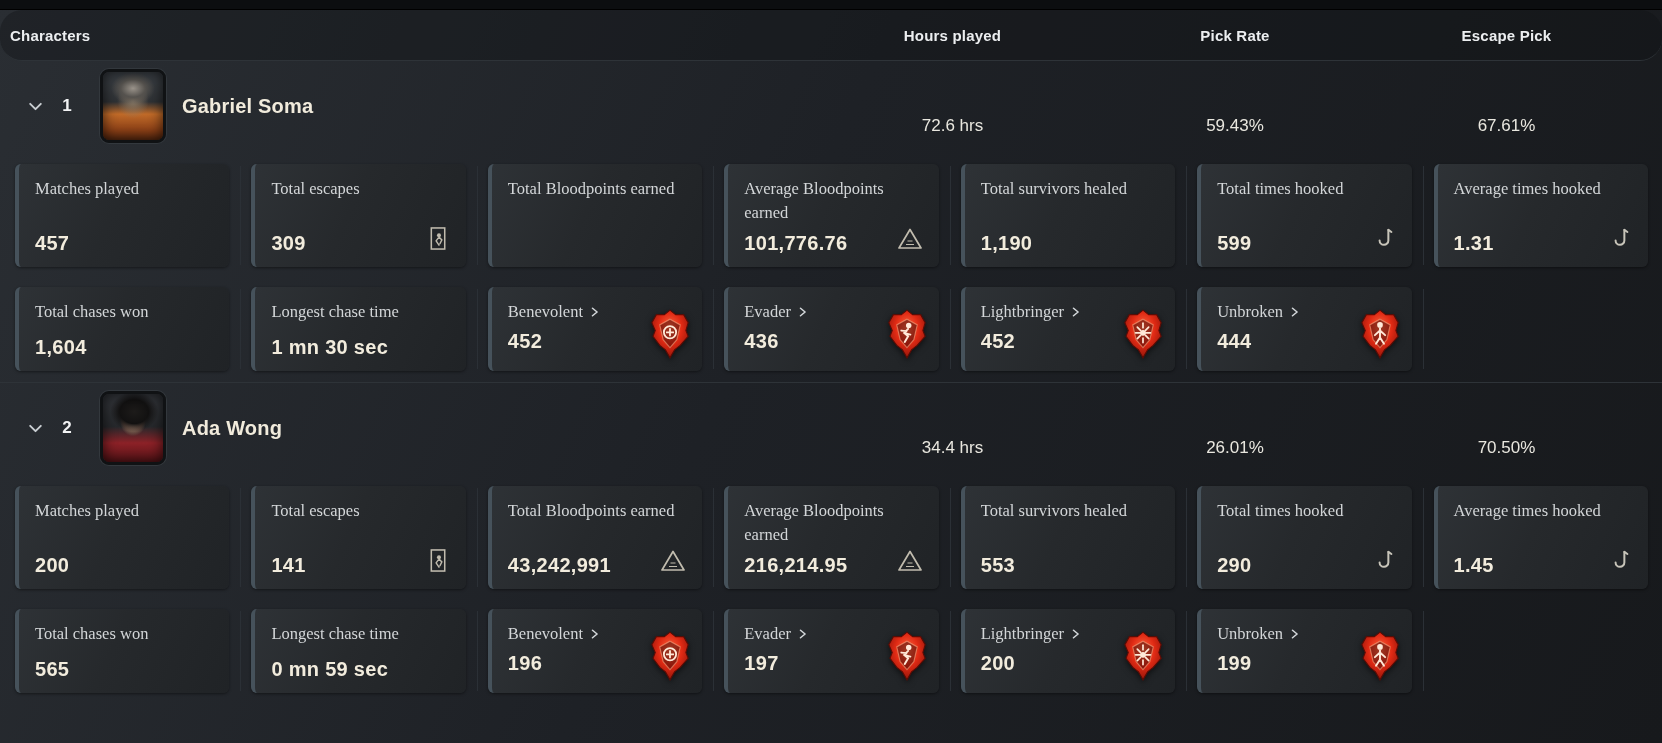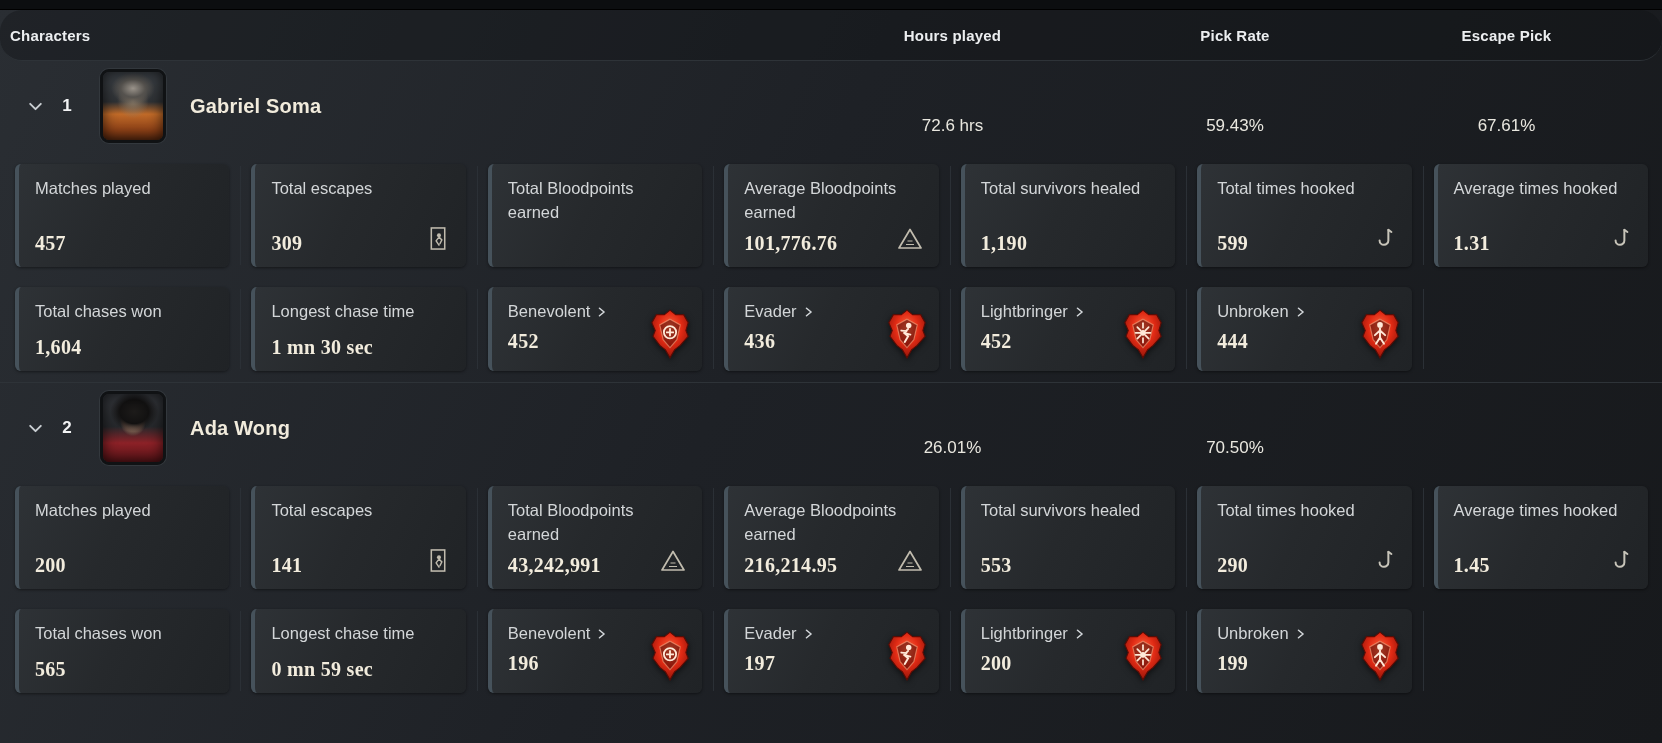--- a/index.html
+++ b/index.html
@@ -64,21 +64,21 @@
       radial-gradient(ellipse 16px 18px at 50% 42%, #8a7a66 0%, rgba(70,60,50,0) 100%),
       linear-gradient(180deg,#3c4147 0%,#2e3134 44%,#c06a28 62%,#8a3f16 86%,#5e2b10 100%);
   }
   .avatar.ada-portrait {
     background:
       radial-gradient(ellipse 24px 20px at 52% 26%, #1d1b1a 0%, #121111 60%, rgba(20,20,20,0) 100%),
       radial-gradient(ellipse 13px 15px at 50% 40%, #c9a48d 0%, #6d5347 70%, rgba(70,60,50,0) 100%),
       linear-gradient(180deg,#35383d 0%,#26282b 48%,#8c2127 72%,#5a1418 100%);
   }
   .char-name {
-    margin-left:24px;
+    margin-left:16px;
     font-size:20px; font-weight:800; color:#f1ebdc;
     letter-spacing:0.2px;
   }
   
   .cards {
     display:grid;
     grid-template-columns:repeat(7,1fr);
     column-gap:22px;
     margin:13px 14px 0 15px;
   }
@@ -96,29 +96,29 @@
     background:linear-gradient(115deg,#2e3236 0%,#26292c 45%,#202326 100%);
     box-shadow:0 1px 3px rgba(0,0,0,0.45);
     padding:13px 14px 12px 16px;
     display:flex; flex-direction:column; justify-content:space-between;
   }
   .cards.row2 .stat-card { height:84px; }
   .card-label {
     font-size:16.5px; line-height:1.45; color:#d3d6d8;
     display:flex; align-items:center; gap:7px;
     padding-right:4px;
+    font-family:Liberation Serif, serif;
   }
   .card-label.linked { cursor:pointer; }
   .value-row {
     display:flex; align-items:flex-end; justify-content:space-between;
   }
   .card-value {
     font-size:20px; font-weight:800; color:#f2ecdd;
     letter-spacing:0.3px;
-    font-family:Liberation Serif, serif;
   }
   .small-icon { opacity:0.92; margin-right:2px; flex:none; }
   .emblem {
     position:absolute; right:9px; top:56%;
     transform:translateY(-50%);
     width:46px; height:50px;
     filter:drop-shadow(0 2px 3px rgba(0,0,0,0.6));
   }
   .chev-right { display:inline-flex; margin-top:1px; }
 </style>
@@ -396,20 +396,21 @@
           <div class="char-left">
             <span class="chev-btn">
               <svg viewBox="0 0 16 16" width="17" height="17">
                 <path d="M3 5.5 L8 10.5 L13 5.5" fill="none" stroke="#c9ced2" stroke-width="1.8" stroke-linecap="round" stroke-linejoin="round"></path>
               </svg>
             </span>
             <span class="rank">2</span>
             <div class="avatar ada-portrait"></div>
             <span class="char-name">Ada Wong</span>
           </div>
+          <div class="vcell">34.4 hrs</div>
           <div class="vcell">26.01%</div>
           <div class="vcell">70.50%</div>
         </div>
         <div class="cards row1">
           <div class="card-cell">
             <div class="stat-card">
               <div class="card-label">
                 <span>Matches played</span>
               </div>
               <div class="value-row">

